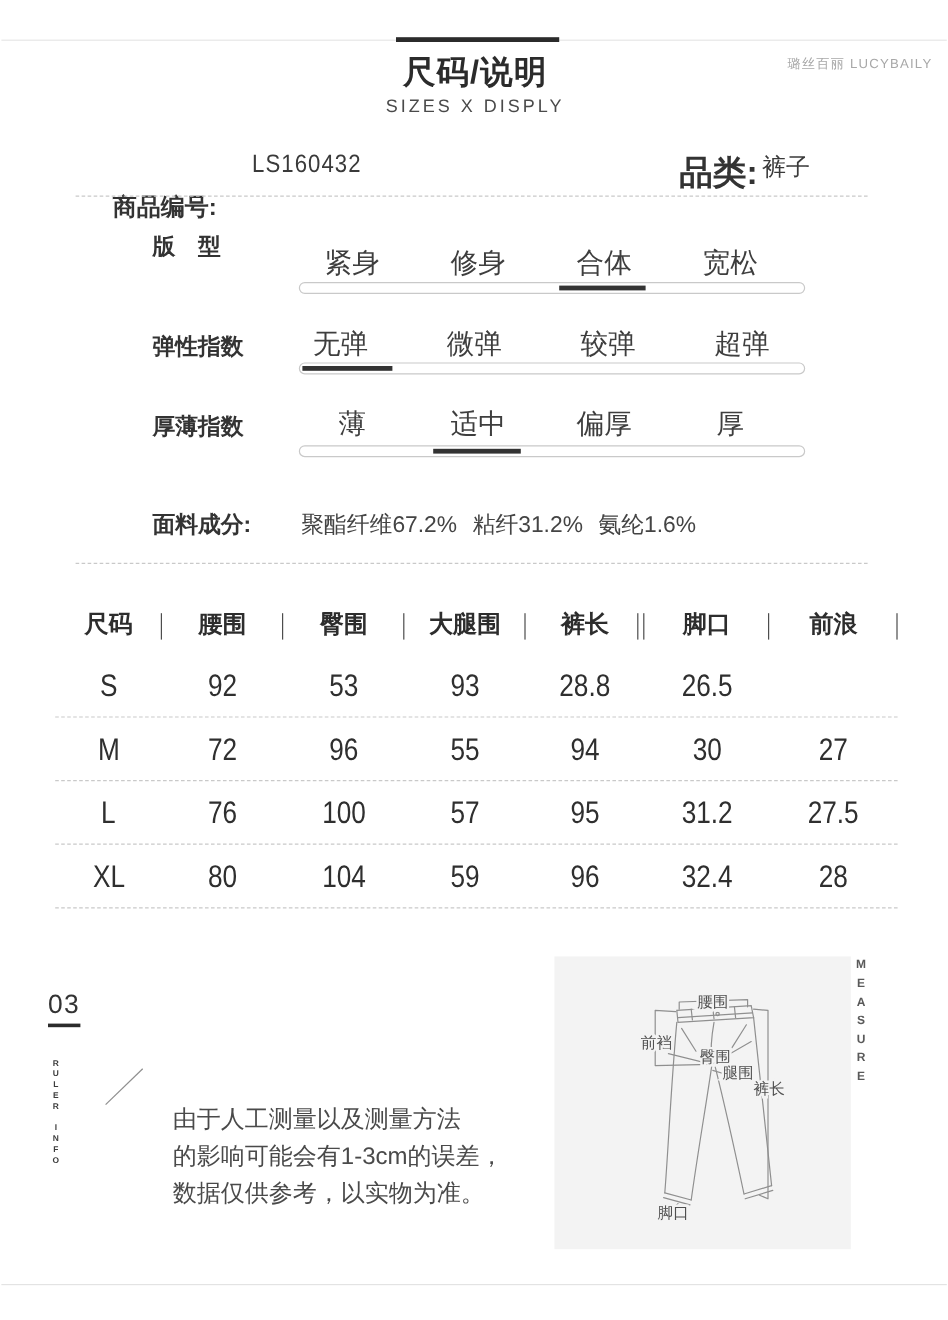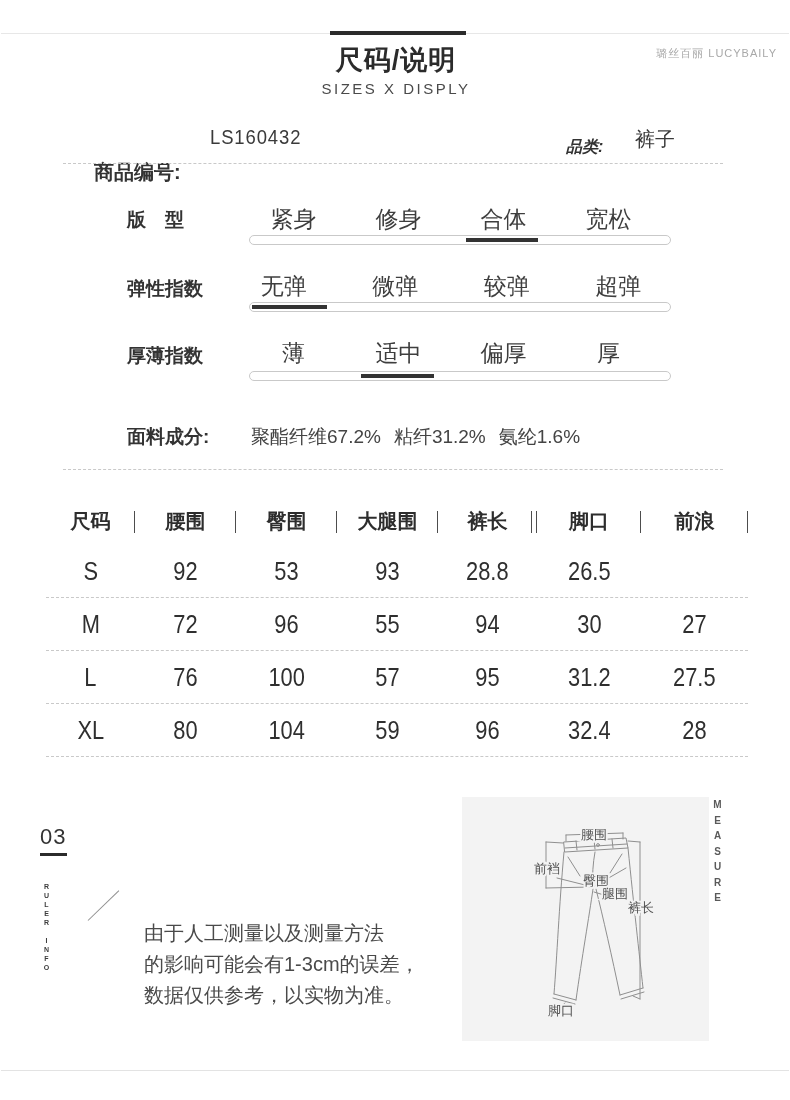--- a/index.html
+++ b/index.html
@@ -14,21 +14,21 @@
                 font-size:27px; font-weight:bold; color:#2b2b2b; letter-spacing:1px; }
   .page-subtitle { position:absolute; left:0; top:80px; width:790px; text-align:center;
                    font-size:15px; color:#4a4a4a; letter-spacing:2.5px; }
   .brand { position:absolute; right:12px; top:46px; font-size:11px; color:#a8a8a8; letter-spacing:1px; }
 
   
   .lbl { font-weight:bold; color:#333; }
   .code-label { position:absolute; left:93px; top:125px; font-size:20px;margin-top:34px; }
   .code-value { position:absolute; left:209px; top:125px; font-size:21px; color:#3a3a3a;
                 transform:scaleX(0.88); transform-origin:left center; letter-spacing:1px; }
-  .cat-label { position:absolute; left:565px; top:137px; font-size:16px;font-style:italic; }
+  .cat-label { position:absolute; left:565px; top:125px; font-size:28px; }
   .cat-value { position:absolute; left:634px; top:126px; font-size:20px; color:#3a3a3a; }
   .dashed { position:absolute; left:62px; width:660px; height:0; border-top:1px dashed #c9c9c9; }
   .dash-1 { top:163px; } .dash-2 { top:469px; }
 
   
   .attr-label { position:absolute; left:126px; font-size:19px; font-weight:bold; color:#333; }
   .attr-options { position:absolute; left:240px; width:420px; display:flex; }
   .attr-options span { flex:1; text-align:center; font-size:23px; color:#3e3e3e; }
   .attr-track { position:absolute; left:248px; width:422px; height:10px; background:#fff;
                 border:1px solid #c9c9c9; border-radius:6px; }
@@ -77,21 +77,21 @@
   <div class="page-title">尺码/说明</div>
   <div class="page-subtitle">SIZES X DISPLY</div>
   <div class="brand">璐丝百丽 LUCYBAILY</div>
 
   <div class="code-label lbl">商品编号:</div>
   <div class="code-value">LS160432</div>
   <div class="cat-label lbl">品类:</div>
   <div class="cat-value">裤子</div>
   <div class="dashed dash-1"></div>
 
-  <div class="attr-label" style="top:207px;text-align:center;">版　型</div>
+  <div class="attr-label" style="top:193px;text-align:center;">版　型</div>
   <div class="attr-options" style="top:204px;">
     <span>紧身</span>
     <span>修身</span>
     <span>合体</span>
     <span>宽松</span>
   </div>
   <div class="attr-track attr-row" style="top:235px;">
     <div class="attr-bar" style="left: 51.4%; width: 17.1%;"></div>
   </div>
 

